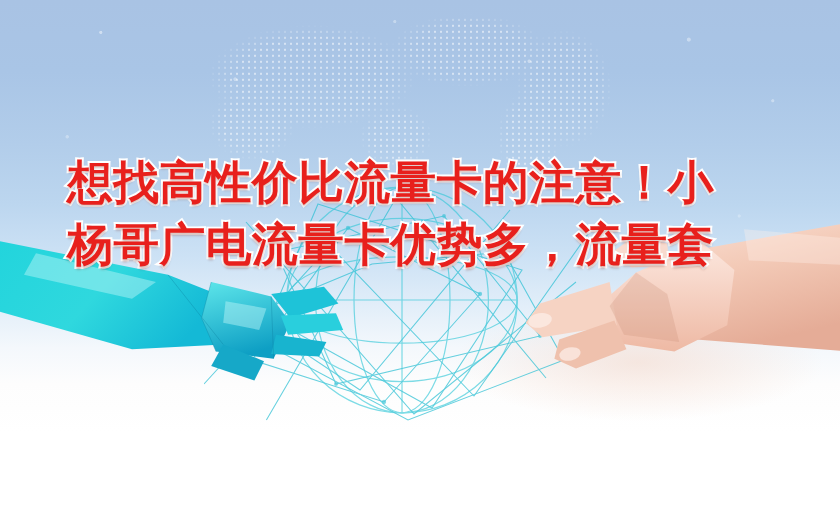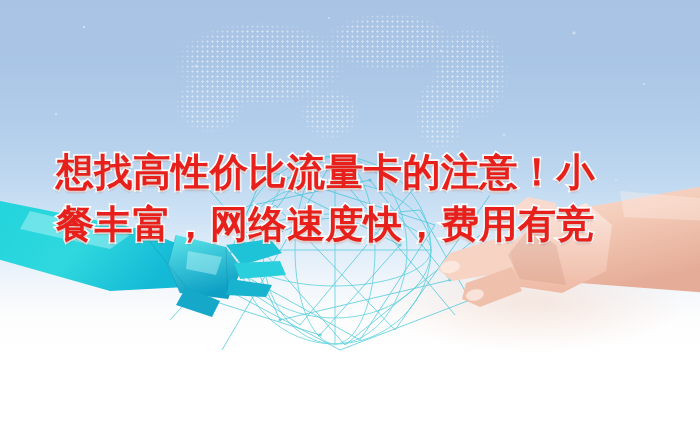--- a/index.html
+++ b/index.html
@@ -100,21 +100,20 @@
     background: radial-gradient(ellipse 220px 70px at 60% 40%, rgba(243,214,200,.55), rgba(255,255,255,0) 70%);
   }
 
   
 
   .headline {
     position: absolute;
     left: 56px;
     top: 126px;
     width: 600px;
-    margin-top: 20px;
   }
 
   .headline-line {
     font-family: "DejaVu Sans", "Liberation Sans", sans-serif;
     font-size: 38px;
     font-weight: 700;
     line-height: 52px;
     letter-spacing: 0.5px;
     white-space: nowrap;
     color: #e8201c;
@@ -237,16 +236,16 @@
     <g opacity="0.25" fill="#c98a73">
       <path d="M150 52 L128 80 L140 104 L186 110 L176 70 Z"></path>
     </g>
     <g opacity="0.35" fill="#fff2ec">
       <path d="M240 16 L330 24 L330 46 L244 42 Z"></path>
     </g>
   </svg>
 
   <div class="headline">
     <div class="headline-line">想找高性价比流量卡的注意！小</div>
-    <div class="headline-line">餐丰富，网络速度快，费用有竞</div>
+    <div class="headline-line">杨哥广电流量卡优势多，流量套</div>
   </div>
 
 </div>
 
 </body></html>

